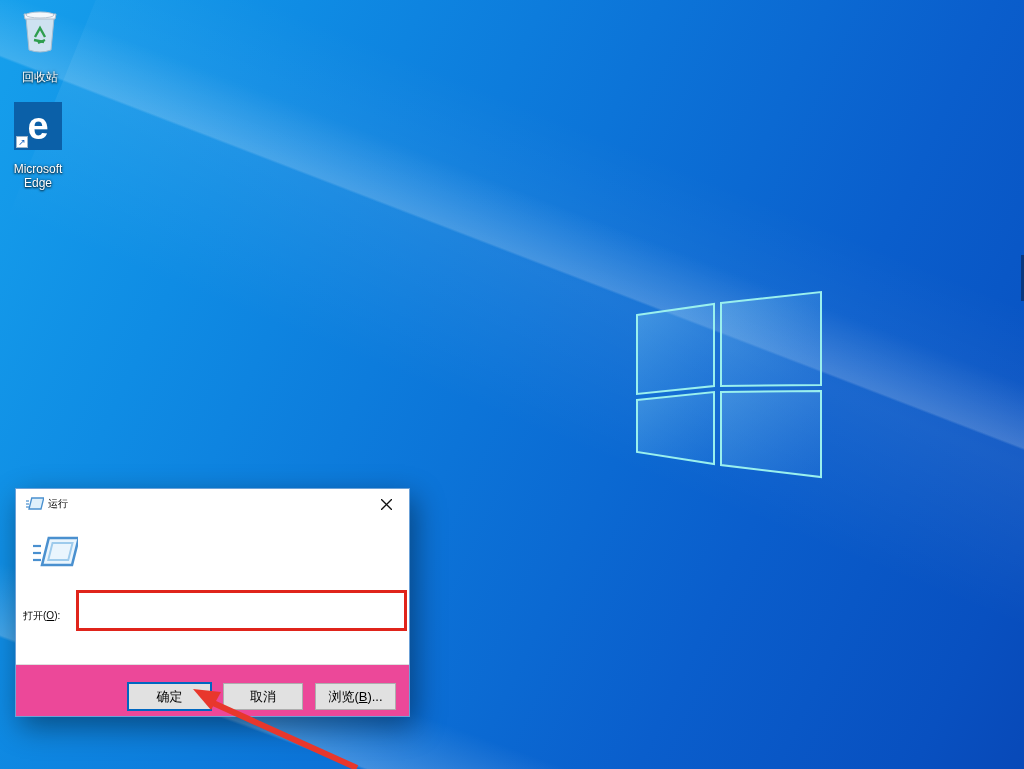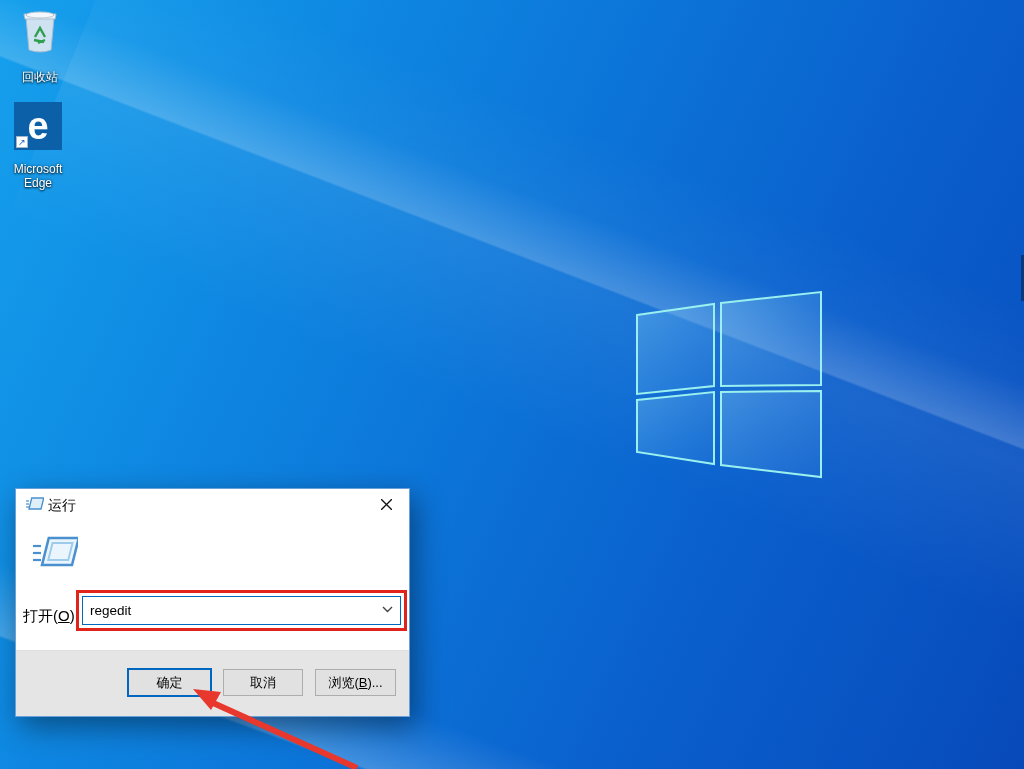--- a/index.html
+++ b/index.html
@@ -19,31 +19,31 @@
   .recycle{left:2px;top:6px;}
   .edgeico{left:0px;top:102px;}
   .edge-tile{position:relative;width:48px;height:48px;margin:0 auto;background:#0b60a8;display:flex;align-items:center;justify-content:center;}
   .edge-tile .e{color:#fff;font-size:38px;font-weight:bold;line-height:48px;}
   .sc-arrow{position:absolute;left:2px;bottom:2px;width:12px;height:12px;background:#fff;border:1px solid #9db6cc;display:flex;align-items:center;justify-content:center;font-size:9px;color:#1a66c0;}
 
   
   .dialog{position:absolute;left:15px;top:488px;width:395px;height:229px;background:#fff;border:1px solid #6ba1d8;box-shadow:5px 10px 28px rgba(0,0,0,.42);}
   .titlebar{position:absolute;left:0;top:0;width:100%;height:30px;background:#fff;}
   .title-ico{position:absolute;left:10px;top:8px;}
-  .title-txt{position:absolute;left:32px;top:8px;font-size:14px;color:#000;}
+  .title-txt{position:absolute;left:32px;top:8px;font-size:10px;color:#000;}
   .close-btn{position:absolute;right:0;top:0;width:46px;height:30px;display:flex;align-items:center;justify-content:center;cursor:pointer;}
   .body-ico{position:absolute;left:16px;top:44px;}
   .desc{position:absolute;left:62px;top:52px;width:325px;font-size:13.5px;line-height:22px;color:#000;}
-  .open-label{position:absolute;left:7px;top:114px;font-size:15px;line-height:26px;color:#000;}
+  .open-label{position:absolute;left:7px;top:114px;font-size:10px;line-height:26px;color:#000;}
   .mnemonic{text-decoration:underline;}
   .anno-box{position:absolute;left:60px;top:101px;width:331px;height:41px;border:3px solid #e0241b;pointer-events:none;z-index:5;}
   .combo{position:absolute;left:66px;top:107px;width:319px;height:29px;background:#fff;border:1px solid #0067c0;cursor:text;}
   .combo .val{position:absolute;left:7px;top:0;font-size:13.5px;line-height:27px;color:#000;}
   .combo .chev{position:absolute;right:7px;top:9px;}
-  .footer{position:absolute;left:0;bottom:0;width:100%;height:66px;background:#e5e5e5;border-top:1px solid #dfdfdf;}
+  .footer{position:absolute;left:0;bottom:0;width:100%;height:52px;background:#ec4899;border-top:1px solid #dfdfdf;}
   .btn{position:absolute;background:#e1e1e1;border:1px solid #adadad;font-size:13px;color:#000;display:flex;align-items:center;justify-content:center;cursor:pointer;}
   .btn-ok{left:111px;top:17px;width:85px;height:29px;border:2px solid #0067c0;}
   .btn-cancel{left:207px;top:18px;width:80px;height:27px;}
   .btn-browse{left:299px;top:18px;width:81px;height:27px;}
 
   
   .arrow-svg{position:absolute;left:0;top:0;z-index:60;pointer-events:none;}
 
   
   .taskbar{position:absolute;left:0;bottom:0;width:1024px;height:40px;background:#1d1d2a;z-index:20;}
@@ -133,26 +133,20 @@
       <g stroke="#4a90cf" stroke-width="2.2">
         <line x1="1" y1="13" x2="9" y2="13"></line>
           <line x1="1" y1="20" x2="9" y2="20"></line>
           <line x1="1" y1="27" x2="9" y2="27"></line>
       </g>
     </svg>
 
 
     <div class="open-label"><span>打开(</span><span class="mnemonic">O</span><span>):</span></div>
 
-    <div class="combo">
-      <span class="val">regedit</span>
-      <svg class="chev" width="11" height="7">
-        <polyline points="1,1 5.5,5.5 10,1" fill="none" stroke="#444" stroke-width="1.4"></polyline>
-      </svg>
-    </div>
     <div class="anno-box"></div>
 
     <div class="footer">
       <div class="btn btn-ok">确定</div>
       <div class="btn btn-cancel">取消</div>
       <div class="btn btn-browse">
           <span>浏览(</span>
           <span class="mnemonic">B</span>
           <span>)...</span>
         </div>

